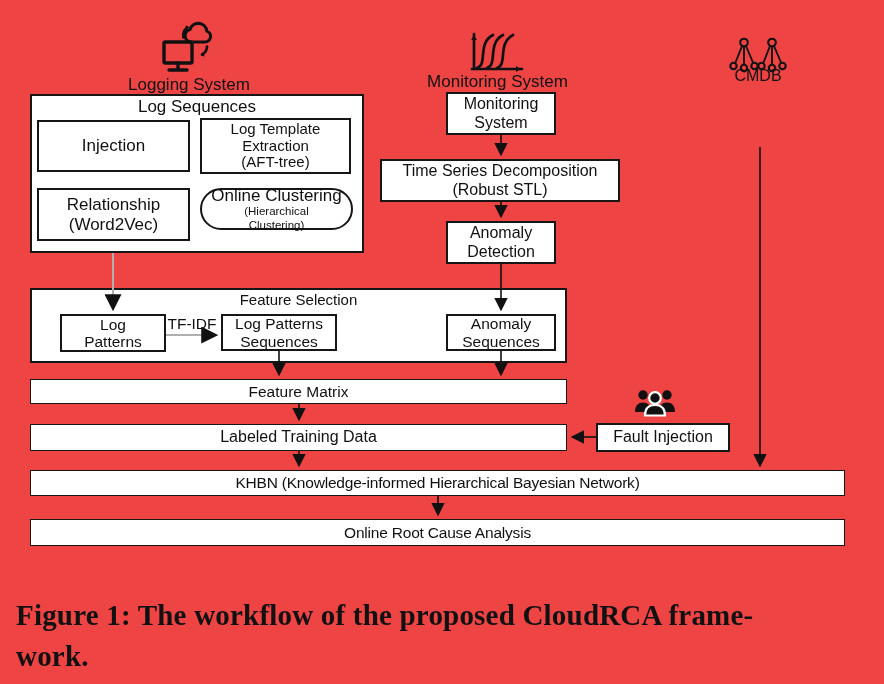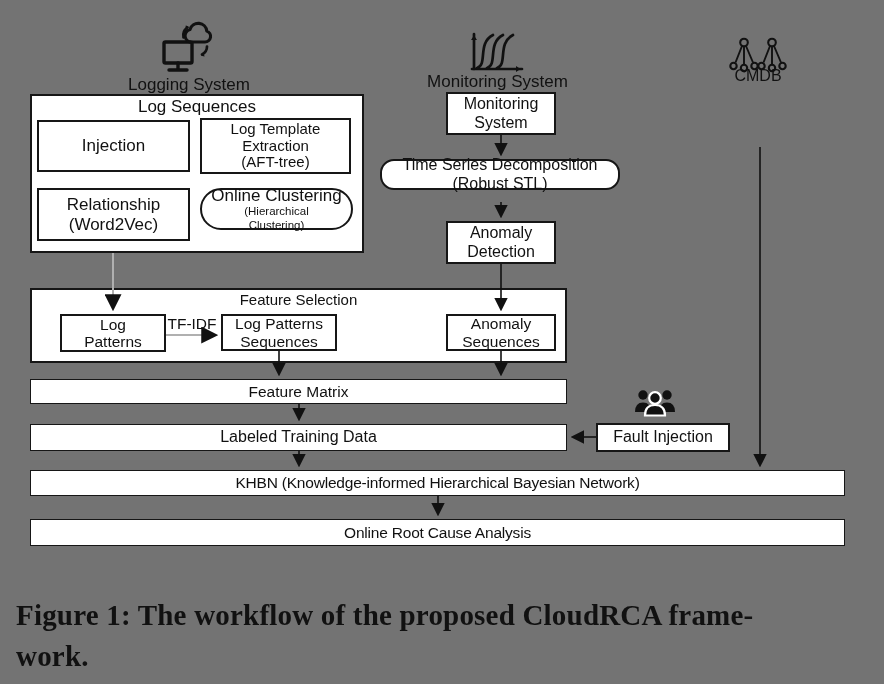--- a/index.html
+++ b/index.html
@@ -1,16 +1,16 @@
 <!DOCTYPE html>
 <html><head>
 <meta charset="utf-8">
 <style>
   html,body{margin:0;padding:0;background:#fff;}
-  .stage{position:relative;width:884px;height:684px;background:#737373;overflow:hidden;
+  .stage{position:relative;width:884px;height:684px;background:#ef4444;overflow:hidden;
          font-family:"Liberation Sans", sans-serif;color:#111;}
   .box{position:absolute;border:2px solid #161616;background:#fff;box-sizing:border-box;
        display:flex;align-items:center;justify-content:center;text-align:center;line-height:1.13;}
   .thin{border-width:1.7px;}
   .ml{white-space:pre-line;}
   .gtitle{position:absolute;left:0;right:0;text-align:center;}
   .hdr{position:absolute;text-align:center;}
   .icon{position:absolute;}
   .cap{position:absolute;font-family:"Liberation Serif", serif;font-weight:bold;
        white-space:pre-line;letter-spacing:.2px;}
@@ -78,21 +78,21 @@
   <div class="box ml" style="left:37px;top:188px;width:153px;height:53px;font-size:17px;">Relationship
 (Word2Vec)</div>
   <div class="box" style="left:200px;top:188px;width:153px;height:42px;flex-direction:column;border-radius:27px;">
     <div style="font-size:17px;">Online Clustering</div>
     <div class="ml" style="font-size:11.5px;line-height:1.15;">(Hierarchical
 Clustering)</div>
   </div>
 
   <div class="box ml" style="left:446px;top:92px;width:110px;height:43px;font-size:16px;">Monitoring
 System</div>
-  <div class="box ml" style="left:380px;top:159px;width:240px;height:31px;font-size:16px;border-radius:14px;">Time Series Decomposition
+  <div class="box ml" style="left:380px;top:159px;width:240px;height:43px;font-size:16px;">Time Series Decomposition
 (Robust STL)</div>
   <div class="box ml" style="left:446px;top:221px;width:110px;height:43px;font-size:16px;">Anomaly
 Detection</div>
 
 
   <div class="box" style="left:30px;top:288px;width:537px;height:75px;"></div>
   <div class="gtitle" style="left:30px;top:291px;width:537px;font-size:15px;">Feature Selection</div>
   <div class="box ml" style="left:60px;top:314px;width:106px;height:38px;font-size:15.5px;">Log
 Patterns</div>
   <div class="hdr" style="left:165px;top:315px;width:54px;font-size:15.5px;">TF-IDF</div>

